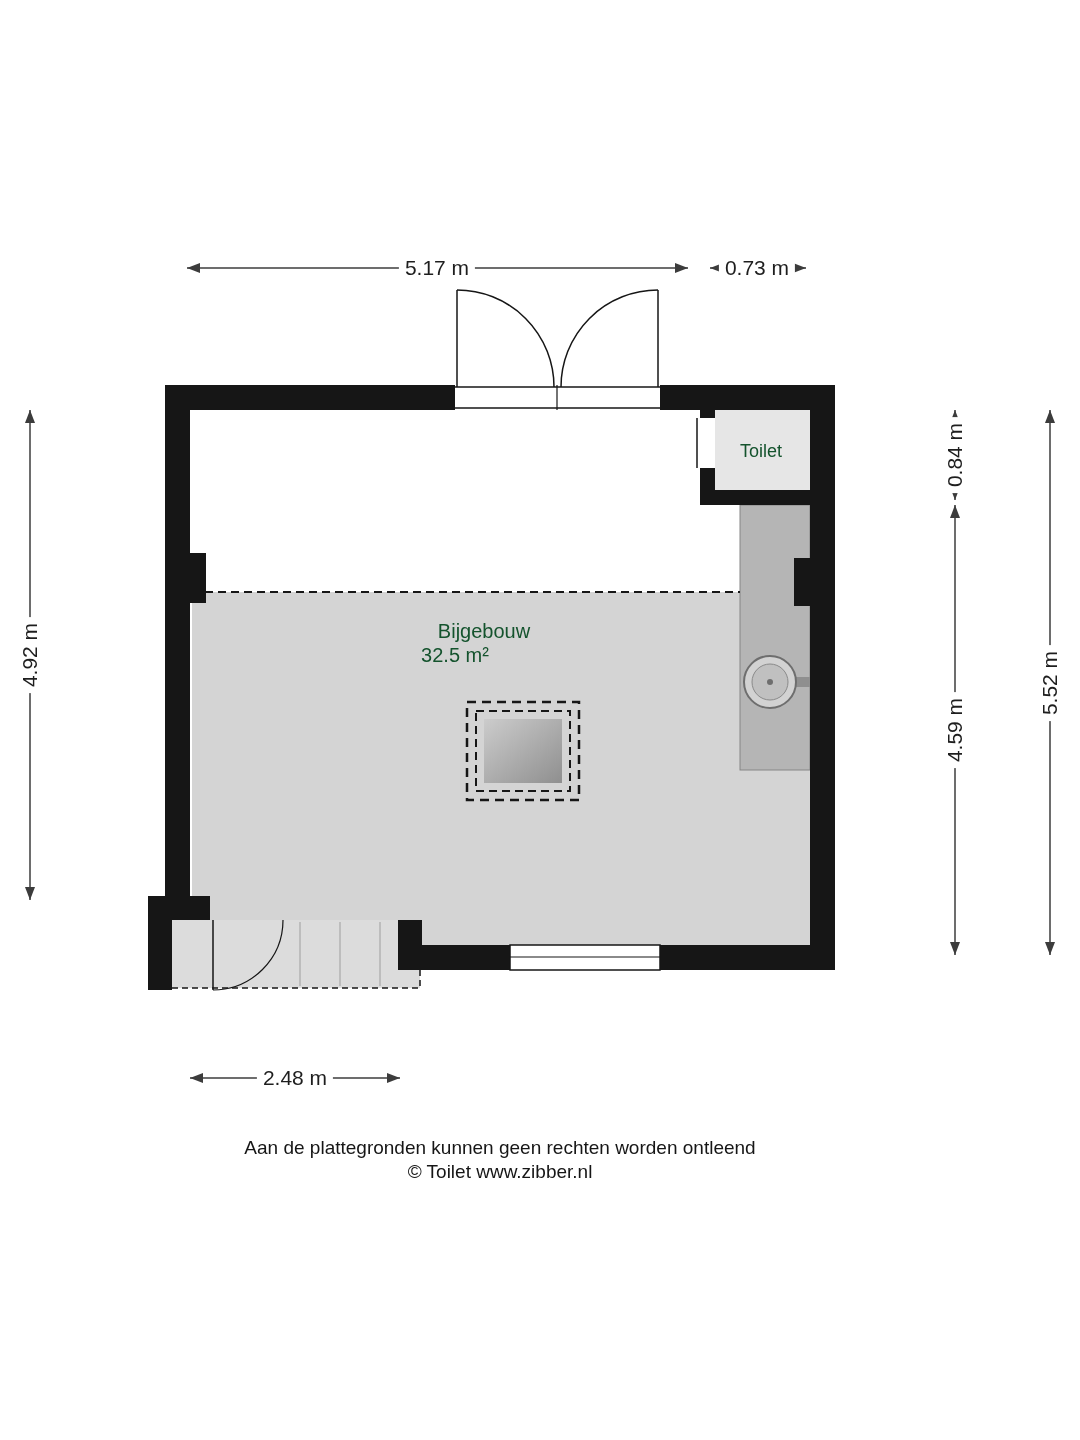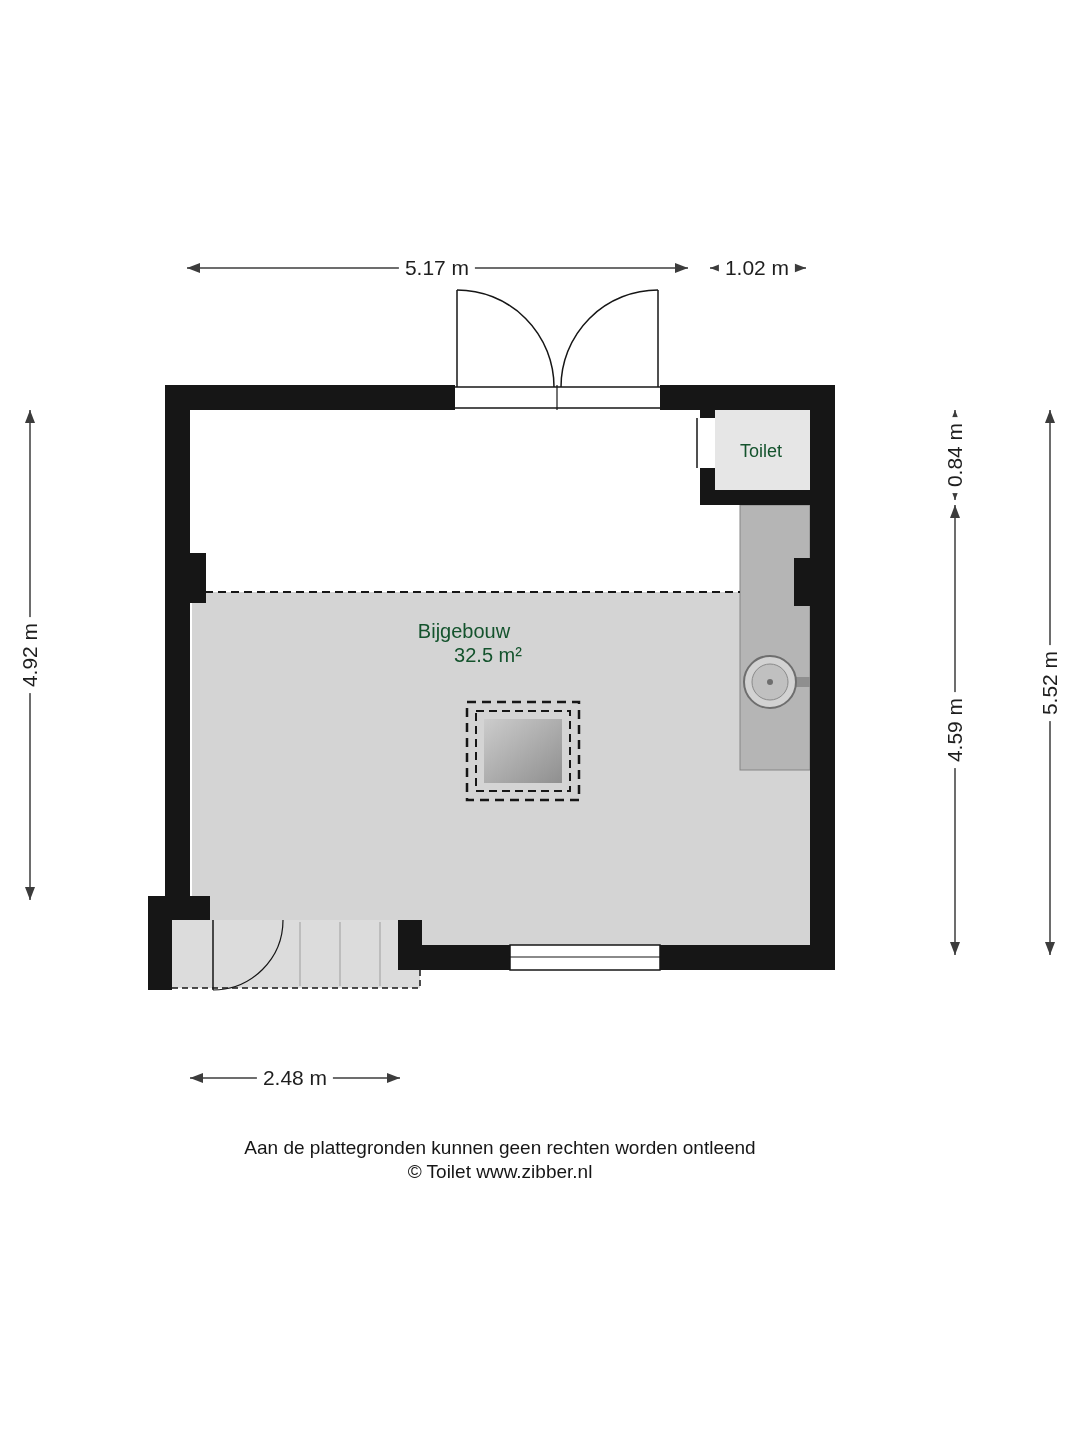--- a/index.html
+++ b/index.html
@@ -127,27 +127,27 @@
       <polygon points="955,505 950,518 960,518"></polygon>
       <polygon points="955,955 950,942 960,942"></polygon>
       <polygon points="1050,410 1045,423 1055,423"></polygon>
       <polygon points="1050,955 1045,942 1055,942"></polygon>
       <polygon points="190,1078 203,1073 203,1083"></polygon>
       <polygon points="400,1078 387,1073 387,1083"></polygon>
     </g>
   </svg>
 
   <div class="dim-label" style="left:437px;top:268px">5.17 m</div>
-  <div class="dim-label" style="left:757px;top:268px">1.02 m</div>
+  <div class="dim-label" style="left:757px;top:268px">0.73 m</div>
   <div class="dim-label vert" style="left:30px;top:655px">4.92 m</div>
   <div class="dim-label vert" style="left:955px;top:455px">0.84 m</div>
   <div class="dim-label vert" style="left:955px;top:730px">4.59 m</div>
   <div class="dim-label vert" style="left:1050px;top:683px">5.52 m</div>
   <div class="dim-label" style="left:295px;top:1078px">2.48 m</div>
 
-  <div class="room-label" style="left:464px;top:631px">Bijgebouw</div>
-  <div class="room-label" style="left:488px;top:655px">32.5 m²</div>
+  <div class="room-label" style="left:484px;top:631px">Bijgebouw</div>
+  <div class="room-label" style="left:455px;top:655px">32.5 m²</div>
   <div class="room-label toilet" style="left:761px;top:451px">Toilet</div>
 
   <div class="footer-line" style="left:500px;top:1148px">Aan de plattegronden kunnen geen rechten worden ontleend</div>
   <div class="footer-line" style="left:500px;top:1172px">© Toilet www.zibber.nl</div>
 
 </div>
 
 </body></html>

